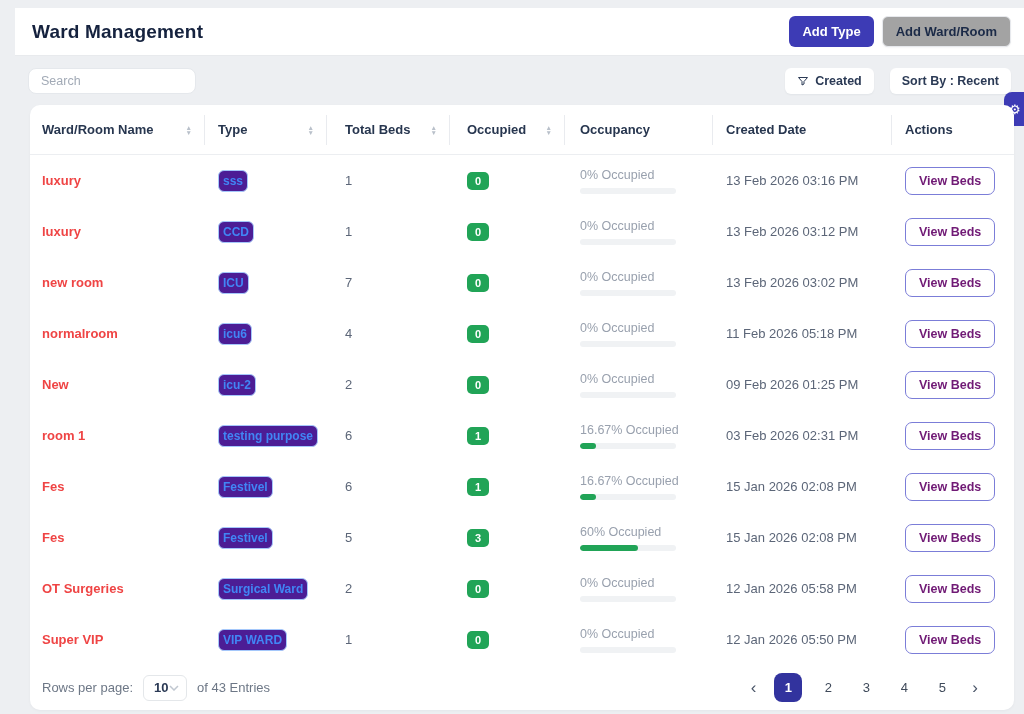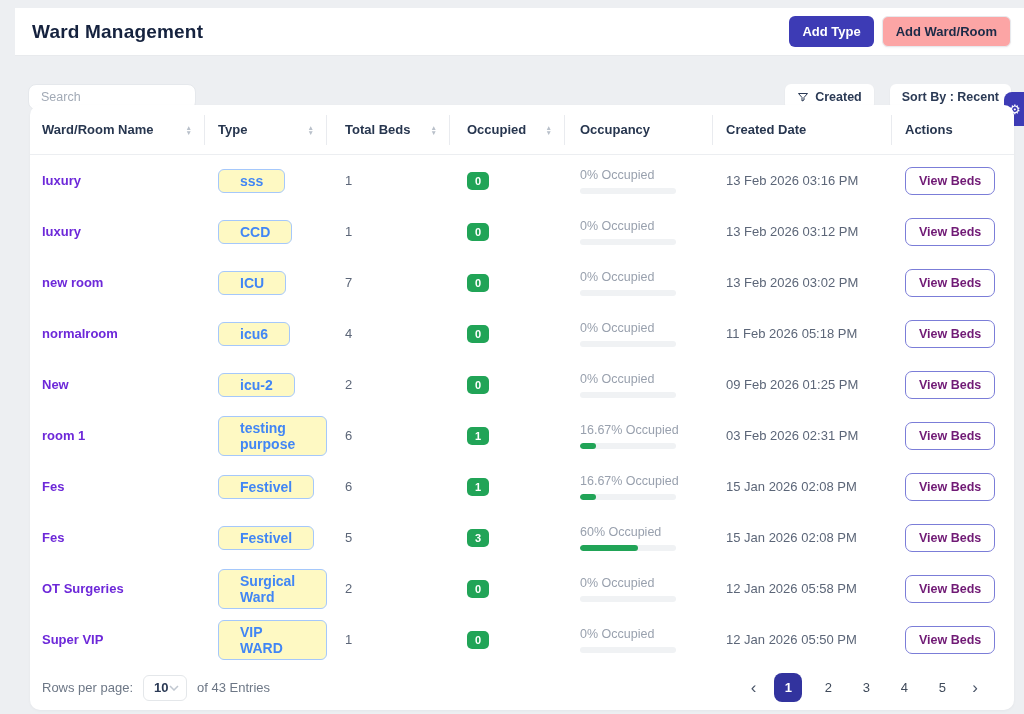--- a/index.html
+++ b/index.html
@@ -19,28 +19,28 @@
     padding:0 13px 0 17px;
   }
   .page-title { font-size:19px; font-weight:bold; color:#15223e; letter-spacing:.2px; }
   .header-actions { display:flex; gap:8px; }
   .btn { border:none; cursor:pointer; font-family:inherit; }
   .btn-primary {
     background:#3d3bb5; color:#fff; font-size:13px; font-weight:bold;
     padding:7px 13px; border-radius:6px;
   }
   .btn-secondary {
-    background:#fca5a5; color:#1b2a47; font-size:13px; font-weight:bold;
+    background:#a3a3a3; color:#1b2a47; font-size:13px; font-weight:bold;
     padding:7px 13px; border-radius:6px; border:1px solid #e7e9ed;
     box-shadow:0 1px 2px rgba(20,30,60,.04);
   }
 
   
   .toolbar {
-    position:absolute; left:15px; top:72px; right:0; height:49px;
+    position:absolute; left:15px; top:56px; right:0; height:49px;
     display:flex; align-items:center; justify-content:space-between;
     padding:0 13px;
   }
   .search-input {
     width:168px; height:26px; background:#fff; border:1px solid #e5e8ec;
     border-radius:8px; padding:0 12px; font-size:12.5px; color:#2b3a55;
     font-family:inherit; outline:none;
   }
   .search-input::placeholder { color:#a2aab6; }
   .toolbar-right { display:flex; gap:16px; }
@@ -81,25 +81,25 @@
   .sort {
     margin-left:auto; display:flex; flex-direction:column;
     font-size:6.5px; line-height:5px; color:#b9c0ca; cursor:pointer;
     letter-spacing:0;
   }
   .c0 { padding-left:12px; } .c1 { padding-left:13px; } .c2 { padding-left:18px; }
   .c3 { padding-left:17px; } .c4 { padding-left:15px; } .c5 { padding-left:13px; }
   .c6 { padding-left:13px; }
 
   .tr { height:51px; }
-  .cell-name { font-size:13px; font-weight:bold; color:#6d28d9; }
+  .cell-name { font-size:13px; font-weight:bold; color:#ef4444; }
   .type-badge {
     display:inline-block; border:1px solid #a5c8fb; color:#4186f5;
-    background:#fef9c3; font-size:14px; font-weight:bold;
-    padding:3px 21px; border-radius:6px;
+    background:#4c1d95; font-size:12px; font-weight:bold;
+    padding:3px 4px; border-radius:6px;
   }
   .cell-num { font-size:13px; color:#5c6678; }
   .occ-badge {
     display:inline-block; background:#21a457; color:#fff;
     font-size:11px; font-weight:bold; padding:3px 8px; border-radius:5px;
     min-width:8px; text-align:center;
   }
   .occupancy-label { font-size:12.5px; color:#99a1ae; margin-bottom:6px; }
   .bar-track { width:96px; height:6px; background:#f0f2f4; border-radius:4px; overflow:hidden; }
   .bar-fill { height:6px; background:#21a457; border-radius:4px; width:0; }

